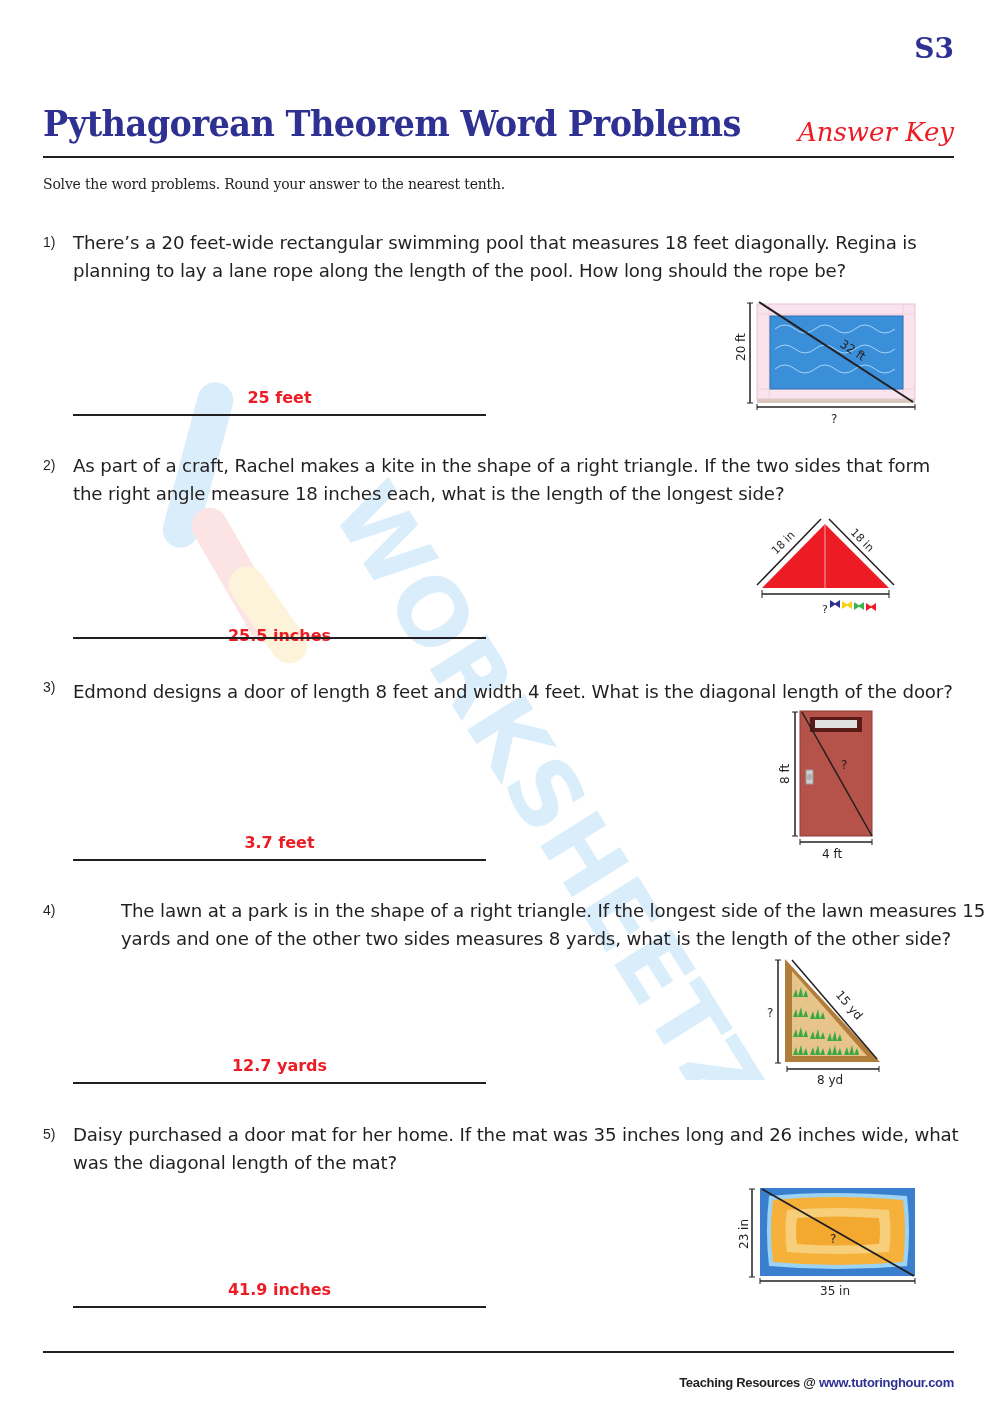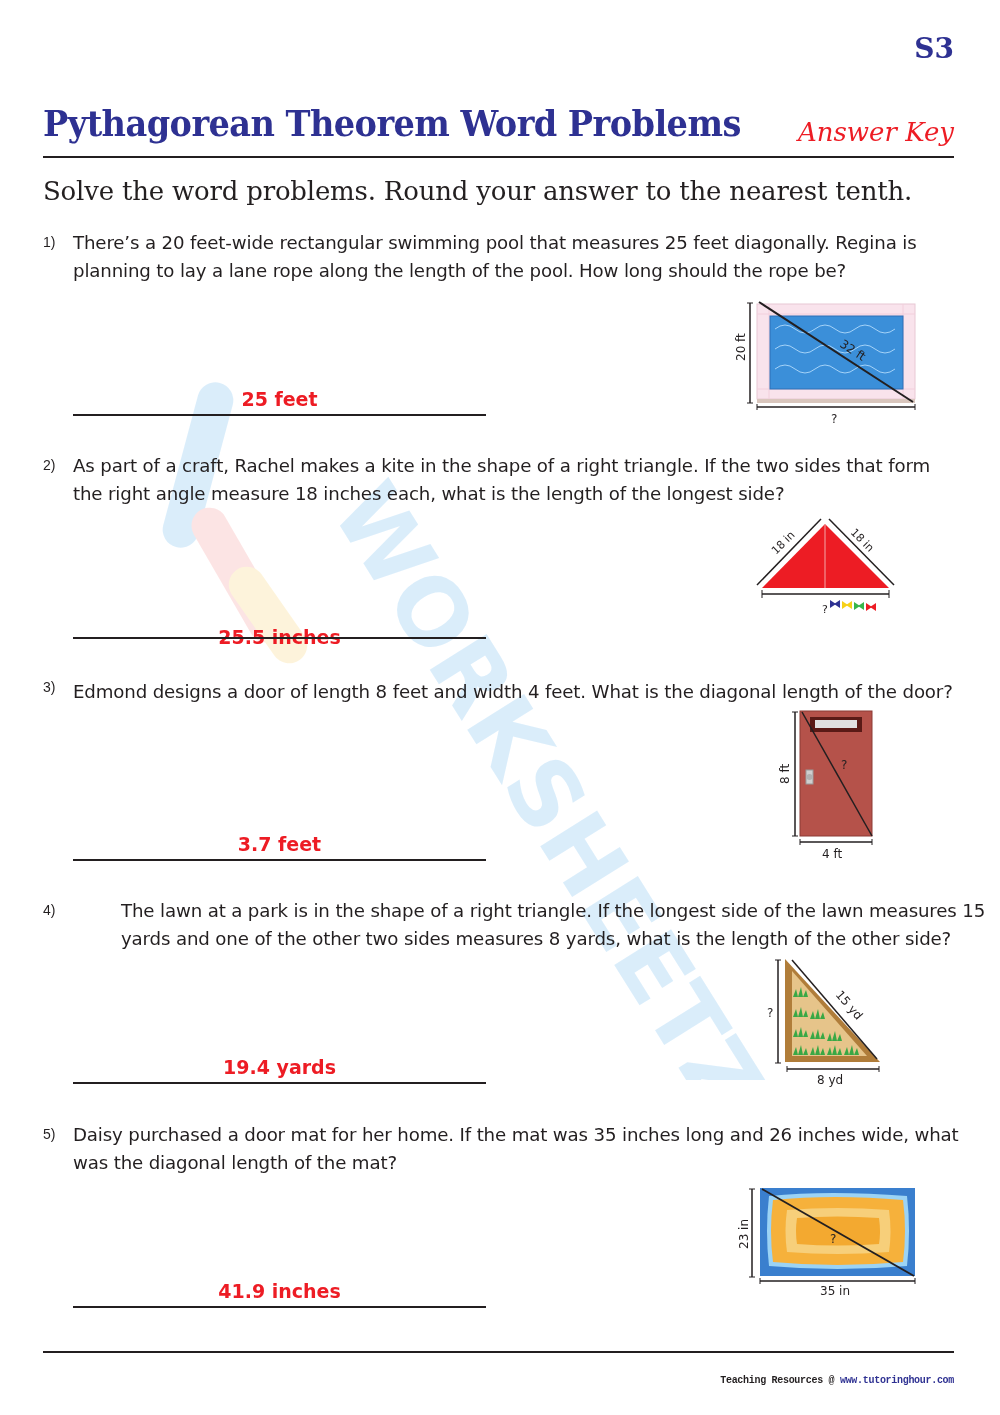--- a/index.html
+++ b/index.html
@@ -1,30 +1,30 @@
 <!DOCTYPE html>
 <html><head>
 <meta charset="utf-8">
 <style>
   html, body { margin:0; padding:0; background:#fff; }
   body { width:1000px; height:1415px; position:relative; overflow:hidden; font-family:"DejaVu Sans", sans-serif; color:#231f20; }
   .code { position:absolute; right:46px; top:32px; font-family:"DejaVu Serif", serif; font-weight:bold; font-size:28px; color:#2e3192; }
   .title { position:absolute; left:43px; top:103px; font-family:"DejaVu Serif", serif; font-weight:bold; font-size:35px; color:#2e3192; letter-spacing:-0.6px; transform:scaleX(0.96); transform-origin:left; }
   .answer-key { position:absolute; right:46px; top:117px; font-family:"DejaVu Serif", serif; font-style:italic; font-size:26px; color:#ed1c24; }
   .rule-top { position:absolute; left:43px; right:46px; top:156px; height:2px; background:#231f20; }
-  .instructions { position:absolute; left:43px; top:176px; font-family:"DejaVu Serif", serif; font-size:26px; color:#231f20; letter-spacing:-0.2px; }
+  .instructions { position:absolute; left:43px; top:176px; font-family:"DejaVu Serif", serif; font-size:14px; color:#231f20; letter-spacing:-0.2px; }
   .problem { position:absolute; left:0; width:1000px; }
   .num { position:absolute; left:43px; top:5px; font-family:"Liberation Sans", sans-serif; font-size:14px; color:#231f20; }
   .text { position:absolute; left:73px; width:890px; font-family:"DejaVu Sans", sans-serif; font-size:18.2px; line-height:28px; color:#231f20; letter-spacing:-0.15px; }
   .ans-line { position:absolute; left:73px; width:413px; height:2px; background:#231f20; }
-  .ans { position:absolute; left:73px; width:413px; text-align:center; font-family:"DejaVu Sans", sans-serif; font-weight:bold; font-size:19px; color:#ed1c24; }
+  .ans { position:absolute; left:73px; width:413px; text-align:center; font-family:"DejaVu Sans", sans-serif; font-weight:bold; font-size:16px; color:#ed1c24; }
   .fig { position:absolute; }
   .fig svg { display:block; overflow:visible; }
   .rule-bottom { position:absolute; left:43px; right:46px; top:1351px; height:2px; background:#231f20; }
-  .footer { position:absolute; right:46px; top:1375px; font-family:Liberation Mono, monospace; font-weight:bold; font-size:10px; color:#231f20; letter-spacing:-0.3px; }
+  .footer { position:absolute; right:46px; top:1375px; font-family:Liberation Sans, sans-serif; font-weight:bold; font-size:13px; color:#231f20; letter-spacing:-0.3px; }
   .footer .url { color:#2e3192; }
   .watermark { position:absolute; left:160px; top:360px; width:760px; height:720px; pointer-events:none; opacity:0.18; }
 </style>
 </head>
 <body>
 
 <svg class="watermark" viewBox="0 0 760 720">
   <rect x="20" y="20" width="36" height="170" rx="18" fill="#3aa0e8" transform="rotate(15 38 105)"></rect>
   <rect x="60" y="140" width="36" height="150" rx="18" fill="#f26d6d" transform="rotate(-30 78 215)"></rect>
   <rect x="90" y="200" width="36" height="110" rx="18" fill="#f7c23b" transform="rotate(-35 108 255)"></rect>
@@ -32,21 +32,21 @@
 </svg>
 
 <div class="code">S3</div>
 <div class="title">Pythagorean Theorem Word Problems</div>
 <div class="answer-key">Answer Key</div>
 <div class="rule-top"></div>
 <div class="instructions">Solve the word problems. Round your answer to the nearest tenth.</div>
 
 <div class="problem" style="top:229px;">
   <span class="num">1)</span>
-  <div class="text" style="top:0;">There’s a 20 feet-wide rectangular swimming pool that measures 25 feet diagonally. Regina is planning to lay a lane rope along the length of the pool. How long should the rope be?</div>
+  <div class="text" style="top:0;">There’s a 20 feet-wide rectangular swimming pool that measures 18 feet diagonally. Regina is planning to lay a lane rope along the length of the pool. How long should the rope be?</div>
   <div class="ans" style="top:159px;">25 feet</div>
   <div class="ans-line" style="top:185px;"></div>
   <div class="fig" style="left:735px; top:70px;">
     <svg width="200" height="130" viewBox="0 0 200 130">
       <rect x="22" y="5" width="158" height="95" fill="#f9e3ec" stroke="#e8c8d4"></rect>
       <g stroke="#f2cfdc" stroke-width="1">
         <line x1="22" y1="15" x2="180" y2="15"></line>
           <line x1="22" y1="90" x2="180" y2="90"></line>
         <line x1="34" y1="5" x2="34" y2="100"></line>
           <line x1="168" y1="5" x2="168" y2="100"></line>
@@ -125,21 +125,21 @@
       <line x1="25" y1="133" x2="25" y2="139" stroke="#231f20"></line>
         <line x1="97" y1="133" x2="97" y2="139" stroke="#231f20"></line>
       <text x="47" y="152" font-family="DejaVu Sans, sans-serif" font-size="12" fill="#231f20">4 ft</text>
     </svg>
   </div>
 </div>
 
 <div class="problem" style="top:897px;">
   <span class="num">4)</span>
   <div class="text" style="top:0;margin-left:48px;">The lawn at a park is in the shape of a right triangle. If the longest side of the lawn measures 15 yards and one of the other two sides measures 8 yards, what is the length of the other side?</div>
-  <div class="ans" style="top:159px;">19.4 yards</div>
+  <div class="ans" style="top:159px;">12.7 yards</div>
   <div class="ans-line" style="top:185px;"></div>
   <div class="fig" style="left:765px; top:60px;">
     <svg width="120" height="130" viewBox="0 0 120 130">
       <polygon points="20,2 20,105 115,105" fill="#b07d3a"></polygon>
       <polygon points="27,14 27,99 102,99" fill="#e6c48a"></polygon>
       <g fill="#39a845">
         <path d="M28 40 l3 -8 l2 8 l3 -10 l2 10 l3 -7 l2 7 z"></path>
         <path d="M28 60 l3 -8 l2 8 l3 -10 l2 10 l3 -7 l2 7 z"></path>
         <path d="M45 62 l3 -8 l2 8 l3 -10 l2 10 l3 -7 l2 7 z"></path>
         <path d="M28 80 l3 -8 l2 8 l3 -10 l2 10 l3 -7 l2 7 z"></path>

